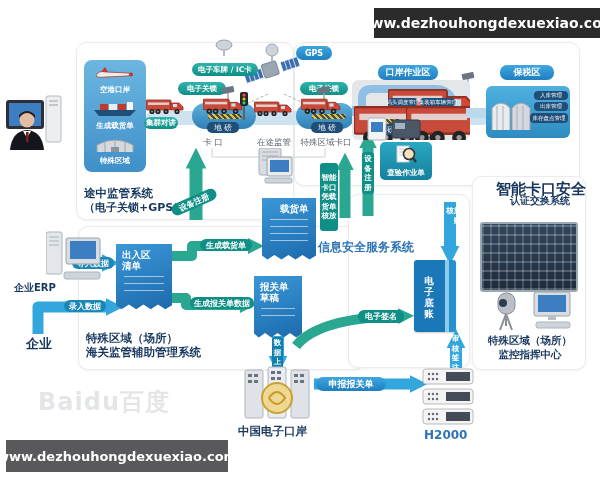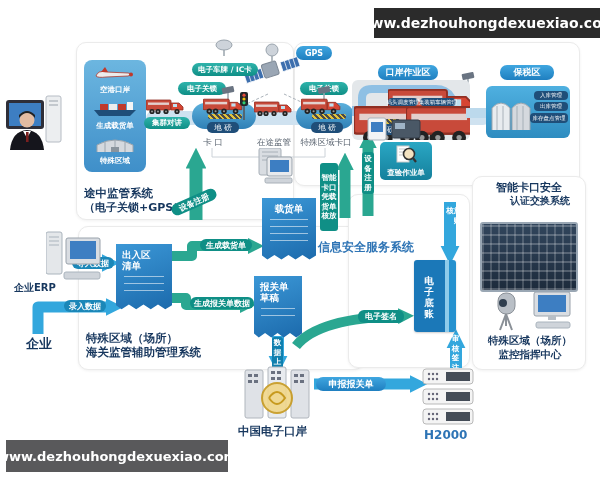--- a/index.html
+++ b/index.html
@@ -149,21 +149,21 @@
   </svg>
   <svg class="abs" style="left:214px;top:38px" width="20" height="18" viewBox="0 0 20 18">
     <ellipse cx="10" cy="7" rx="8" ry="5" fill="#cdd3da" stroke="#9aa4ad"></ellipse>
     <line x1="10" y1="12" x2="10" y2="18" stroke="#9aa4ad" stroke-width="1.5"></line>
   </svg>
   <div class="pillB" style="left:296px;top:46px;width:36px;height:14px;font-size:8px">GPS</div>
 
   <div class="pillT" style="left:192px;top:63px;width:66px;height:13px">电子车牌 / IC卡</div>
   <div class="pillT" style="left:178px;top:82px;width:48px;height:13px">电子关锁</div>
   <div class="pillT" style="left:300px;top:82px;width:48px;height:13px">电子关锁</div>
-  <div class="pillT" style="left:144px;top:117px;width:46px;height:12px">集群对讲</div>
+  <div class="pillT" style="left:144px;top:117px;width:34px;height:12px">集群对讲</div>
 
   <svg class="abs" style="left:221px;top:86px" width="14" height="24" viewBox="0 0 14 24">
     <line x1="7" y1="6" x2="7" y2="24" stroke="#9aa4ad" stroke-width="1.5"></line>
     <rect x="1" y="1" width="12" height="6" rx="1" fill="#6a7482" transform="rotate(-12 7 4)"></rect>
   </svg>
   <svg class="abs" style="left:317px;top:86px" width="14" height="24" viewBox="0 0 14 24">
     <line x1="7" y1="6" x2="7" y2="24" stroke="#9aa4ad" stroke-width="1.5"></line>
     <rect x="1" y="1" width="12" height="6" rx="1" fill="#6a7482" transform="rotate(-12 7 4)"></rect>
   </svg>
   <svg class="abs" style="left:461px;top:72px" width="14" height="24" viewBox="0 0 14 24">
@@ -259,21 +259,21 @@
 
   <div class="pillD" style="left:170px;top:196px;width:48px;height:12px;transform:rotate(-24deg)">设备注册</div>
 
   <div class="stk" style="left:320px;top:163px;width:18px;background:#0f8f86;border-radius:3px;padding:10px 0">智能卡口凭载货单核放</div>
   <div class="stk" style="left:362px;top:152px;width:10px;background:#0f8f86;border-radius:3px;padding:2px 1px">设备注册</div>
   <div class="stk" style="left:272px;top:337px;width:11px;background:#0f7fae;border-radius:3px;padding:1px 0">数据上传</div>
   <div class="stk" style="left:444px;top:206px;width:27px">核放扣账</div>
   <div class="stk" style="left:450px;top:334px;width:11px">审核签注</div>
 
   <div class="doc" style="left:262px;top:198px;width:54px;height:64px">
-    <div class="dt" style="text-align:center;padding-left:4px">载货单</div>
+    <div class="dt" style="text-align:left;padding-left:18px">载货单</div>
     <div class="dl"></div>
   </div>
   <div class="doc" style="left:116px;top:244px;width:56px;height:68px">
     <div class="dt" style="width:36px">出入区清单</div>
     <div class="dl" style="height:18px"></div>
   </div>
   <div class="doc" style="left:254px;top:276px;width:48px;height:64px">
     <div class="dt" style="width:34px">报关单草稿</div>
     <div class="dl" style="height:14px"></div>
   </div>
@@ -297,21 +297,21 @@
 
   <div class="title" style="left:86px;top:331px;font-size:11.5px">特殊区域（场所）</div>
   <div class="title" style="left:86px;top:345px;font-size:11.5px">海关监管辅助管理系统</div>
 
   <div class="abs" style="left:318px;top:239px;width:104px;font-size:12px;font-weight:bold;color:#2e74b5;white-space:nowrap">信息安全服务系统</div>
   <div class="abs" style="left:414px;top:260px;width:42px;height:72px;border-radius:3px;
        background:linear-gradient(90deg,#1b78b8 0 74%,#8ecbeb 74% 84%,#2591cf 84%);box-shadow:0 1px 2px rgba(0,0,0,.2)">
     <div class="stk" style="left:9px;top:15px;width:12px;font-size:9.5px;line-height:11px">电子底账</div>
   </div>
 
-  <div class="title" style="left:496px;top:180px;width:88px;font-size:11px;text-align:left">智能卡口安全</div>
+  <div class="title" style="left:496px;top:180px;width:88px;font-size:15px;text-align:right">智能卡口安全</div>
   <div class="title" style="left:496px;top:194px;width:88px;font-size:10px;text-align:center">认证交换系统</div>
   <div class="panel" style="left:480px;top:222px;width:94px;height:66px"></div>
   <svg class="abs" style="left:490px;top:292px" width="32" height="40" viewBox="0 0 32 40">
     <rect x="8" y="1" width="17" height="21" rx="8" fill="#b9bfc6" stroke="#8a9097"></rect>
     <circle cx="13" cy="11" r="4" fill="#2f3e4e"></circle>
     <path d="M16 22 L10 38 M16 22 L22 38 M16 22 L16 34" stroke="#8a9097" stroke-width="2" fill="none"></path>
   </svg>
   <svg class="abs" style="left:530px;top:292px" width="44" height="40" viewBox="0 0 44 40">
     <rect x="4" y="0" width="36" height="24" rx="2" fill="#d9dde2" stroke="#99a2ab"></rect>
     <rect x="8" y="3" width="28" height="17" fill="#3d7ec2"></rect>
@@ -371,17 +371,18 @@
       <circle cx="7" cy="6" r="1.2" fill="#667"></circle>
         <circle cx="11" cy="6" r="1.2" fill="#667"></circle>
         <circle cx="15" cy="6" r="1.2" fill="#667"></circle>
       <circle cx="7" cy="11" r="1.2" fill="#667"></circle>
         <circle cx="11" cy="11" r="1.2" fill="#667"></circle>
         <circle cx="15" cy="11" r="1.2" fill="#667"></circle>
     </g>
   </svg>
   <div class="abs" style="left:424px;top:428px;width:48px;text-align:left;font-size:12px;font-weight:bold;color:#2e74b5">H2000</div>
 
+  <div class="abs" style="left:38px;top:386px;font-size:24px;font-weight:bold;color:#cdd1d5;opacity:.55;letter-spacing:1px">Baidu百度</div>
 
   <div class="banner" style="left:374px;top:8px;width:226px;height:30px;background:#2b2b2b;font-size:14px">www.dezhouhongdexuexiao.com</div>
   <div class="banner" style="left:6px;top:440px;width:222px;height:32px;background:#59595b;font-size:13px">www.dezhouhongdexuexiao.com</div>
 
 </div>
 
 </body></html>

